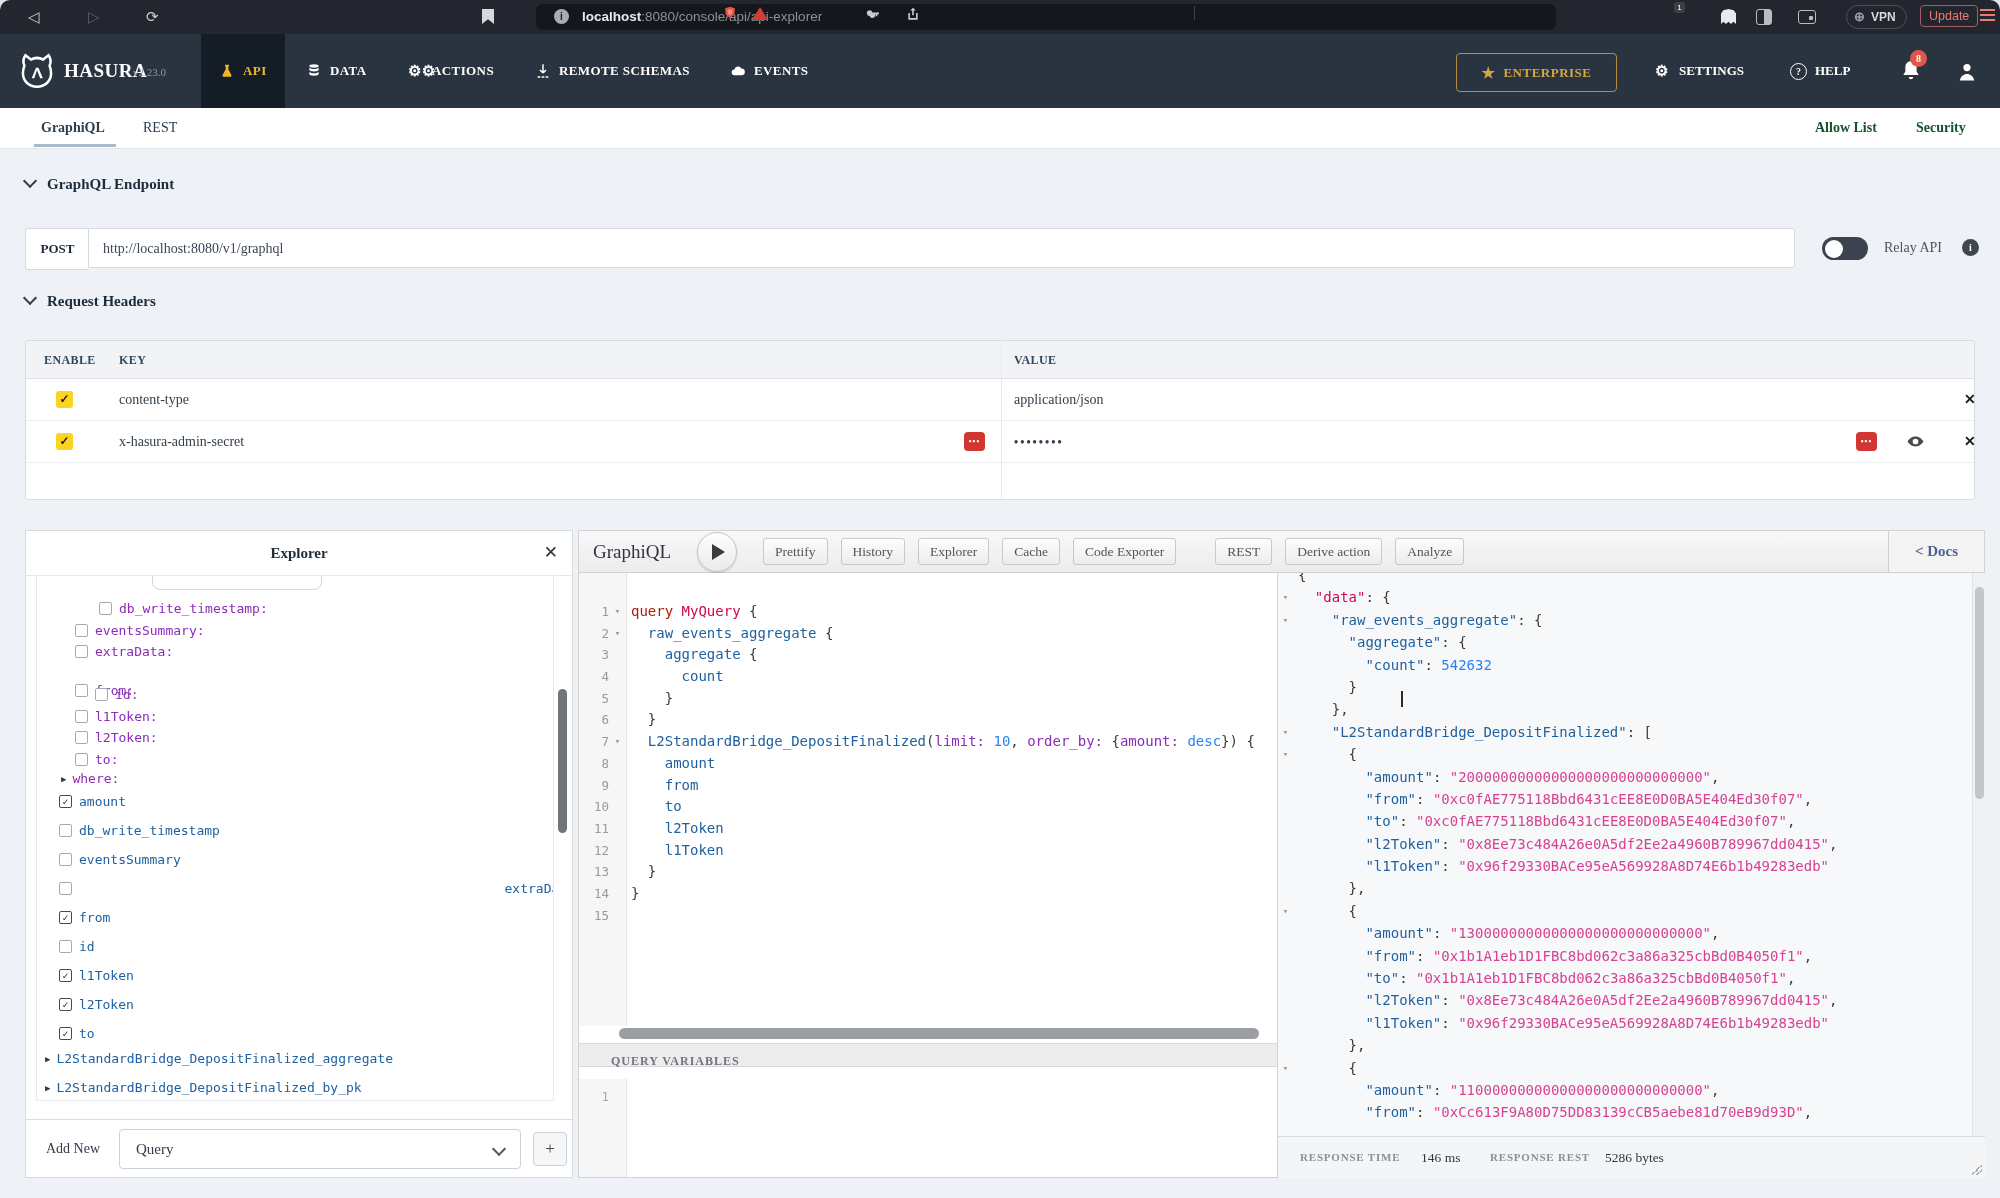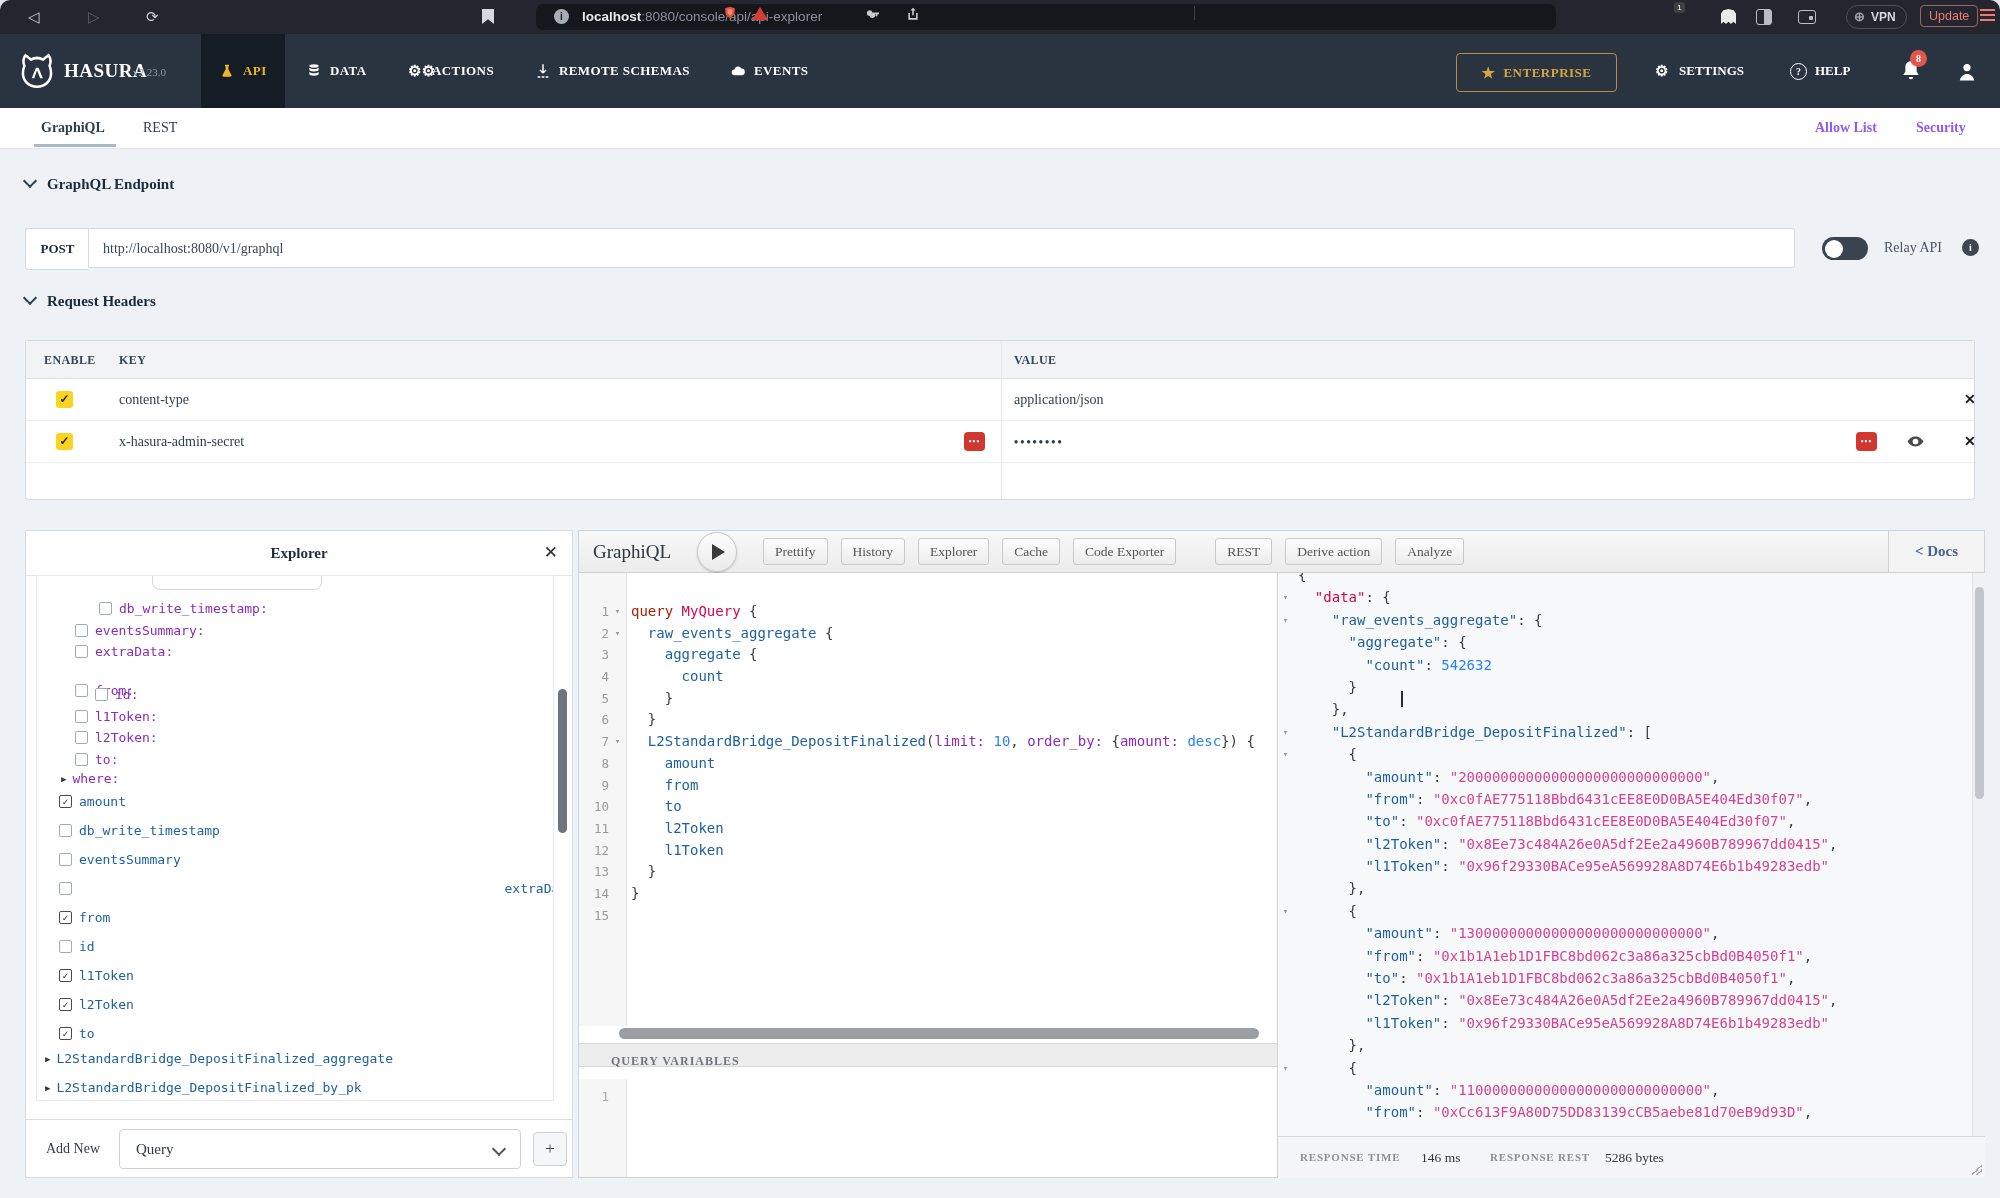--- a/index.html
+++ b/index.html
@@ -59,21 +59,21 @@
   .bell{position:absolute;left:1898px;top:24px;width:26px;height:26px;}
   .bellbadge{position:absolute;left:1910px;top:16px;width:17px;height:17px;background:#e2574c;border-radius:50%;
              color:#fff;font-size:10px;font-weight:bold;text-align:center;line-height:17px;}
   .person{position:absolute;left:1955px;top:26px;width:24px;height:24px;}
 
   
   .subtabs{position:absolute;left:0;top:108px;width:2000px;height:40px;background:#fff;border-bottom:1px solid #e2e5e9;}
   .stab{position:absolute;top:0;height:39px;line-height:39px;font-size:14px;color:#2c3e50;}
   .stab.sel{font-weight:bold;}
   .stab-under{position:absolute;left:34px;top:144px;width:82px;height:3px;background:#a7bac9;}
-  .stab-r{font-weight:bold;color:#8b5cf6;}
+  .stab-r{font-weight:bold;color:#14532d;}
 
   
   .chev{display:inline-block;width:8px;height:8px;border-left:2px solid #2c3e50;border-bottom:2px solid #2c3e50;
         transform:rotate(-45deg);margin-right:12px;position:relative;top:-3px;}
   .sectitle{position:absolute;font-size:15px;font-weight:bold;color:#1c2c3d;}
   .postbox{position:absolute;left:25px;top:228px;width:63px;height:40px;background:#fff;border:1px solid #d5dae0;
            border-right:none;border-radius:3px 0 0 3px;font-size:13px;font-weight:bold;color:#1c2c3d;
            text-align:center;line-height:40px;}
   .urlinput{position:absolute;left:88px;top:228px;width:1707px;height:40px;background:#fff;border:1px solid #d5dae0;
             border-radius:0 3px 3px 0;font-size:14px;color:#3a4653;line-height:40px;padding-left:14px;box-sizing:border-box;}

